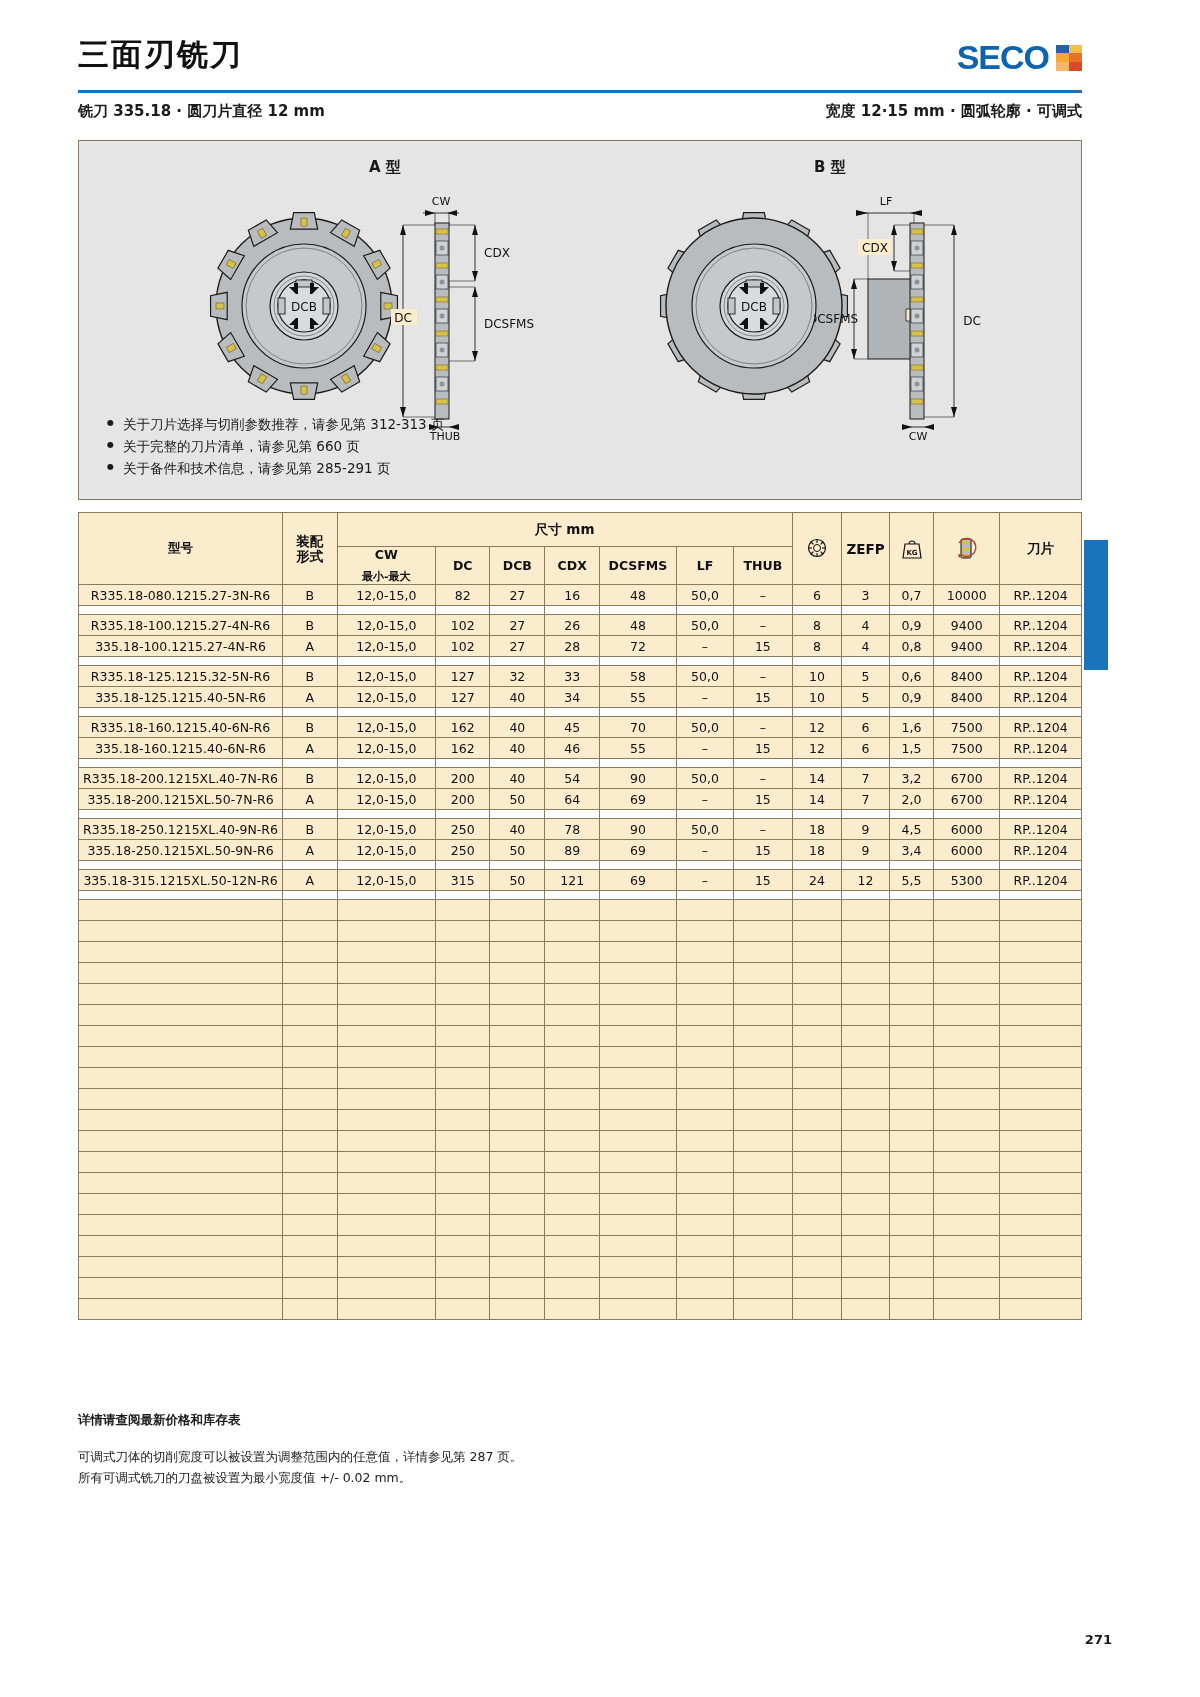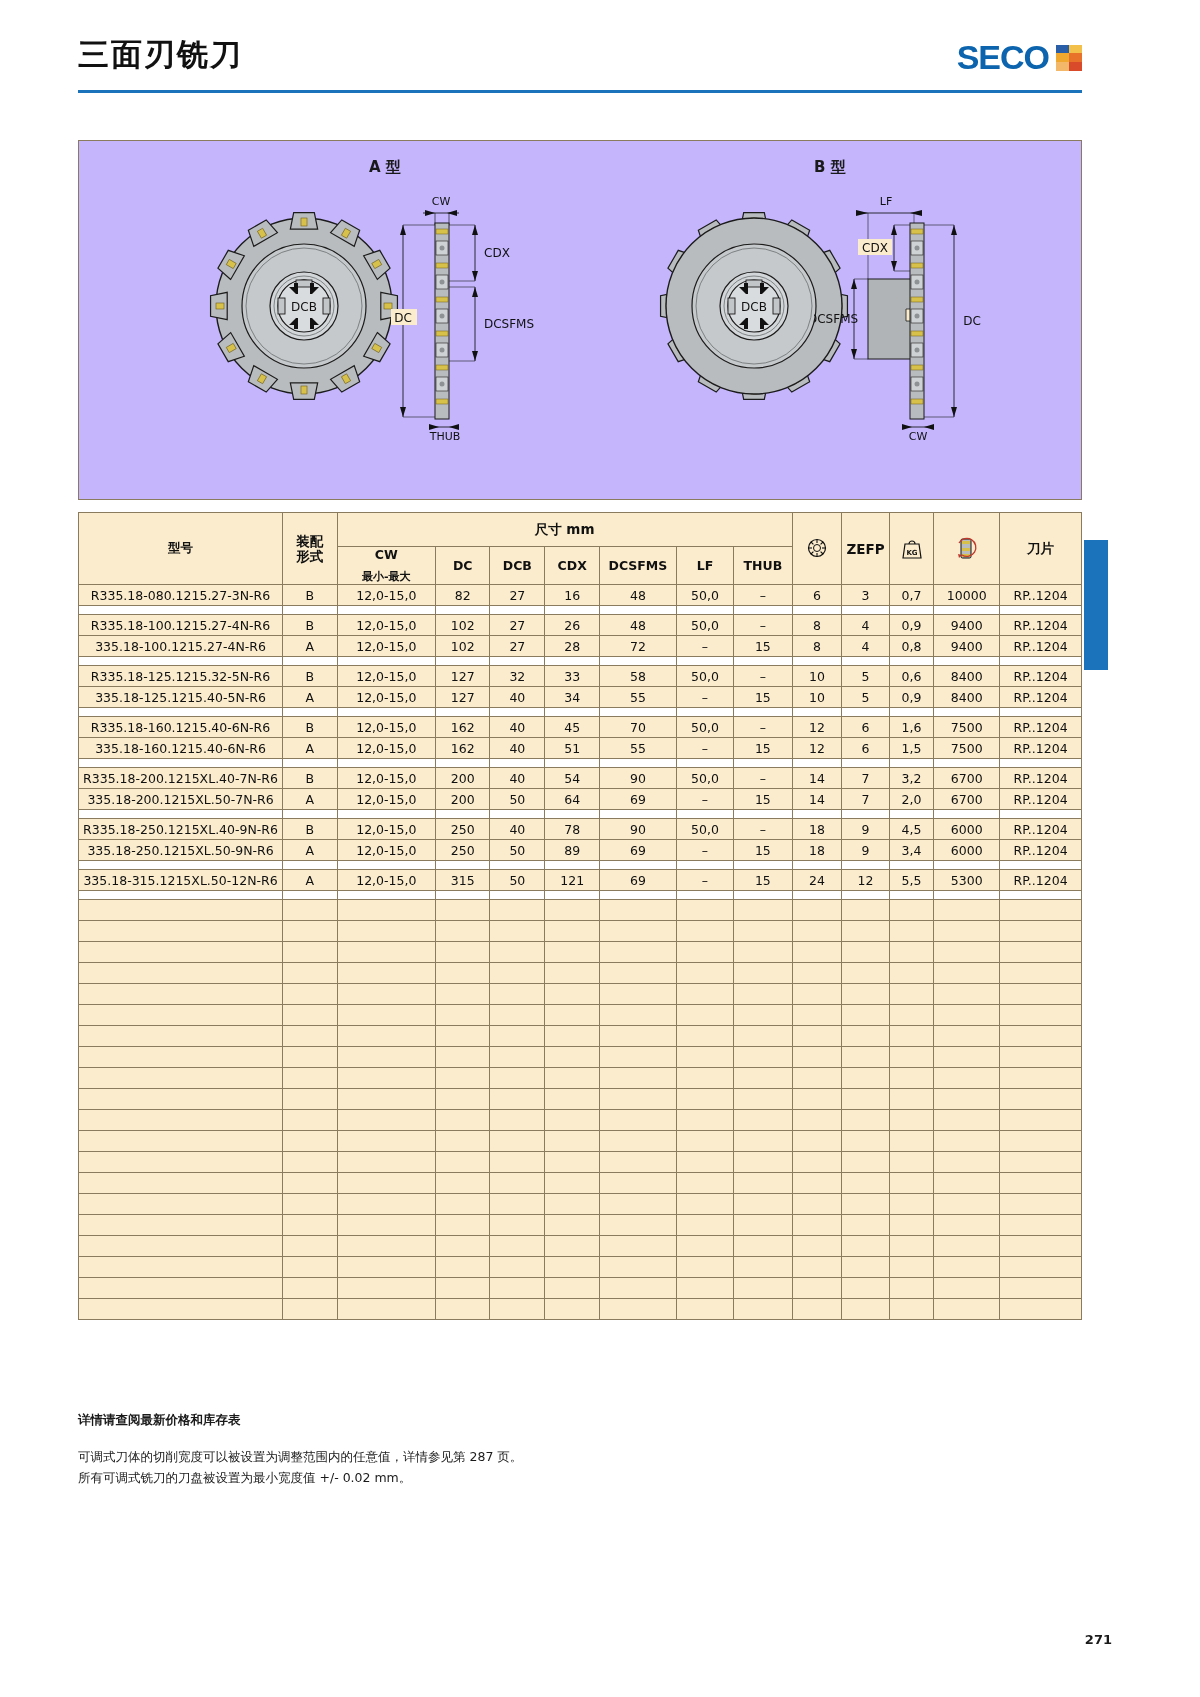--- a/index.html
+++ b/index.html
@@ -33,21 +33,21 @@
 
   .rule { position:absolute; left:78px; top:90px; width:1004px; height:3px; background:#1b74bb; }
 
   .subhdr { position:absolute; left:78px; top:102px; width:1004px; height:24px; }
   .sub-left { position:absolute; left:0; top:0; font-size:15px; font-weight:bold; font-family:"DejaVu Sans", sans-serif; }
   .sub-right { position:absolute; right:0; top:0; font-size:15px; font-weight:bold; font-family:"DejaVu Sans", sans-serif; }
 
   
   .panel {
     position:absolute; left:78px; top:140px; width:1004px; height:360px;
-    background:#c4b5fd; border:1px solid #8a7a5e;
+    background:#e5e5e5; border:1px solid #8a7a5e;
   }
   .panel-label { position:absolute; font-size:15px; font-weight:bold; font-family:"DejaVu Sans", sans-serif; }
   .lblA { left:290px; top:17px; }
   .lblB { left:735px; top:17px; }
 
   .bullets { position:absolute; left:28px; top:272px; font-size:13.5px; line-height:22px; font-family:"DejaVu Sans", sans-serif; }
   .bullets div { padding-left:16px; position:relative; }
   .bullets div:before { content:"\25CF"; position:absolute; left:0; top:-1px; font-size:8px; }
 
   
@@ -102,20 +102,24 @@
           <i style="background:#f3c14a"></i>
         <i style="background:#f0a92e"></i>
           <i style="background:#e8722a"></i>
         <i style="background:#f4b86a"></i>
           <i style="background:#d94a2b"></i>
       </div>
     </div>
   </div>
   <div class="rule"></div>
 
+  <div class="subhdr">
+    <div class="sub-left">铣刀 335.18 · 圆刀片直径 12 mm</div>
+    <div class="sub-right">宽度 12·15 mm · 圆弧轮廓 · 可调式</div>
+  </div>
 
   <div class="panel">
     <div class="panel-label lblA">A 型</div>
     <div class="panel-label lblB">B 型</div>
 
     <svg class="dia" style="left:125px; top:65px;" width="200" height="200" viewBox="0 0 200 200">
       <g>
         <circle cx="100" cy="100" r="88" fill="#b9bcbe" stroke="#1b1b1b" stroke-width="1.4"></circle>
         <g stroke="#1b1b1b" stroke-width="1.2" fill="#b9bcbe">
           <g id="a-teeth">
@@ -323,20 +327,25 @@
       <line x1="110" y1="34" x2="140" y2="34" stroke="#1b1b1b" stroke-width="0.6"></line>
       <line x1="110" y1="226" x2="140" y2="226" stroke="#1b1b1b" stroke-width="0.6"></line>
       <text x="158" y="134" font-size="12" text-anchor="middle" font-family="DejaVu Sans, sans-serif" fill="#111">DC</text>
 
       <line x1="88" y1="236" x2="120" y2="236" stroke="#1b1b1b" stroke-width="0.9"></line>
       <path d="M98 236 l-10 -3 0 6z" fill="#111"></path>
       <path d="M110 236 l10 -3 0 6z" fill="#111"></path>
       <text x="104" y="249" font-size="11" text-anchor="middle" font-family="DejaVu Sans, sans-serif" fill="#111">CW</text>
     </svg>
 
+    <div class="bullets">
+      <div>关于刀片选择与切削参数推荐，请参见第 312-313 页</div>
+      <div>关于完整的刀片清单，请参见第 660 页</div>
+      <div>关于备件和技术信息，请参见第 285-291 页</div>
+    </div>
   </div>
 
   <div class="tab"></div>
 
   <table class="main">
     <colgroup>
       <col style="width:213px">
         <col style="width:58px">
         <col style="width:104px">
       <col style="width:57px">
@@ -554,21 +563,21 @@
           <td>1,6</td>
           <td>7500</td>
           <td>RP..1204</td>
         </tr>
         <tr>
           <td class="name">335.18-160.1215.40-6N-R6</td>
           <td>A</td>
           <td>12,0-15,0</td>
           <td>162</td>
           <td>40</td>
-          <td>51</td>
+          <td>46</td>
           <td>55</td>
           <td>–</td>
           <td>15</td>
           <td>12</td>
           <td>6</td>
           <td>1,5</td>
           <td>7500</td>
           <td>RP..1204</td>
         </tr>
         <tr class="spacer">

